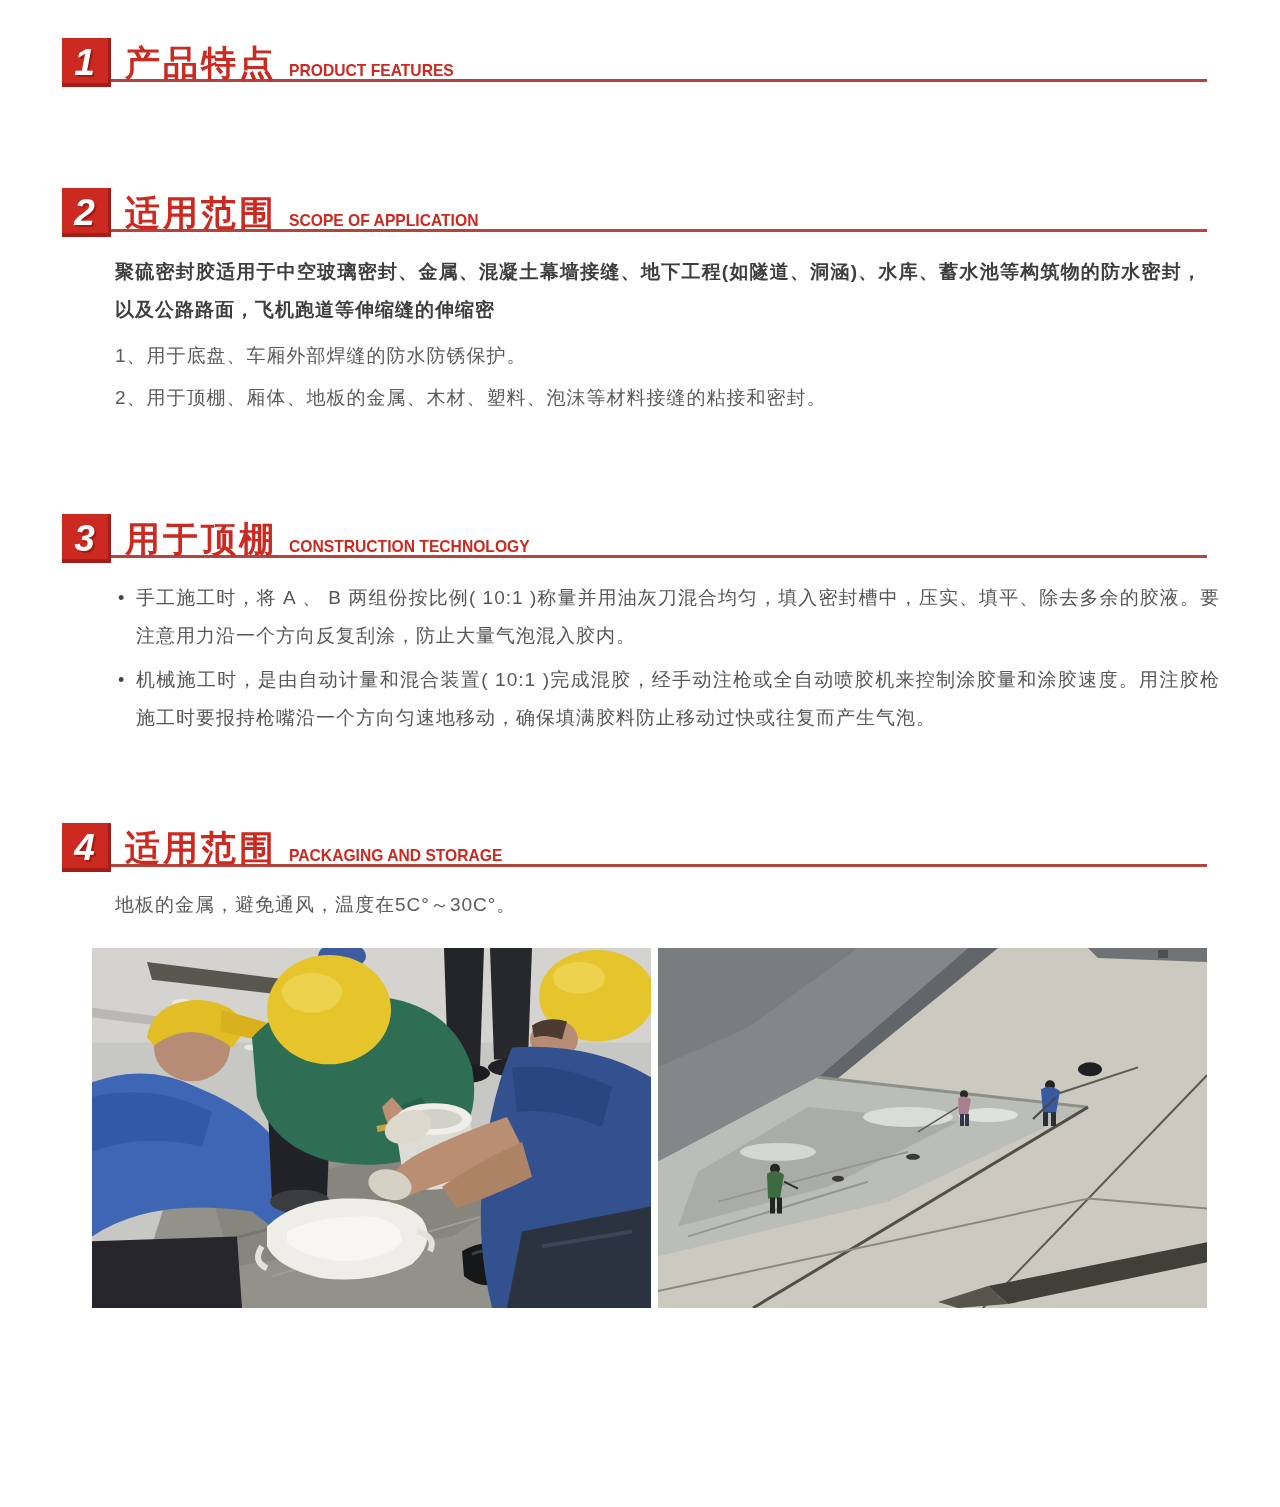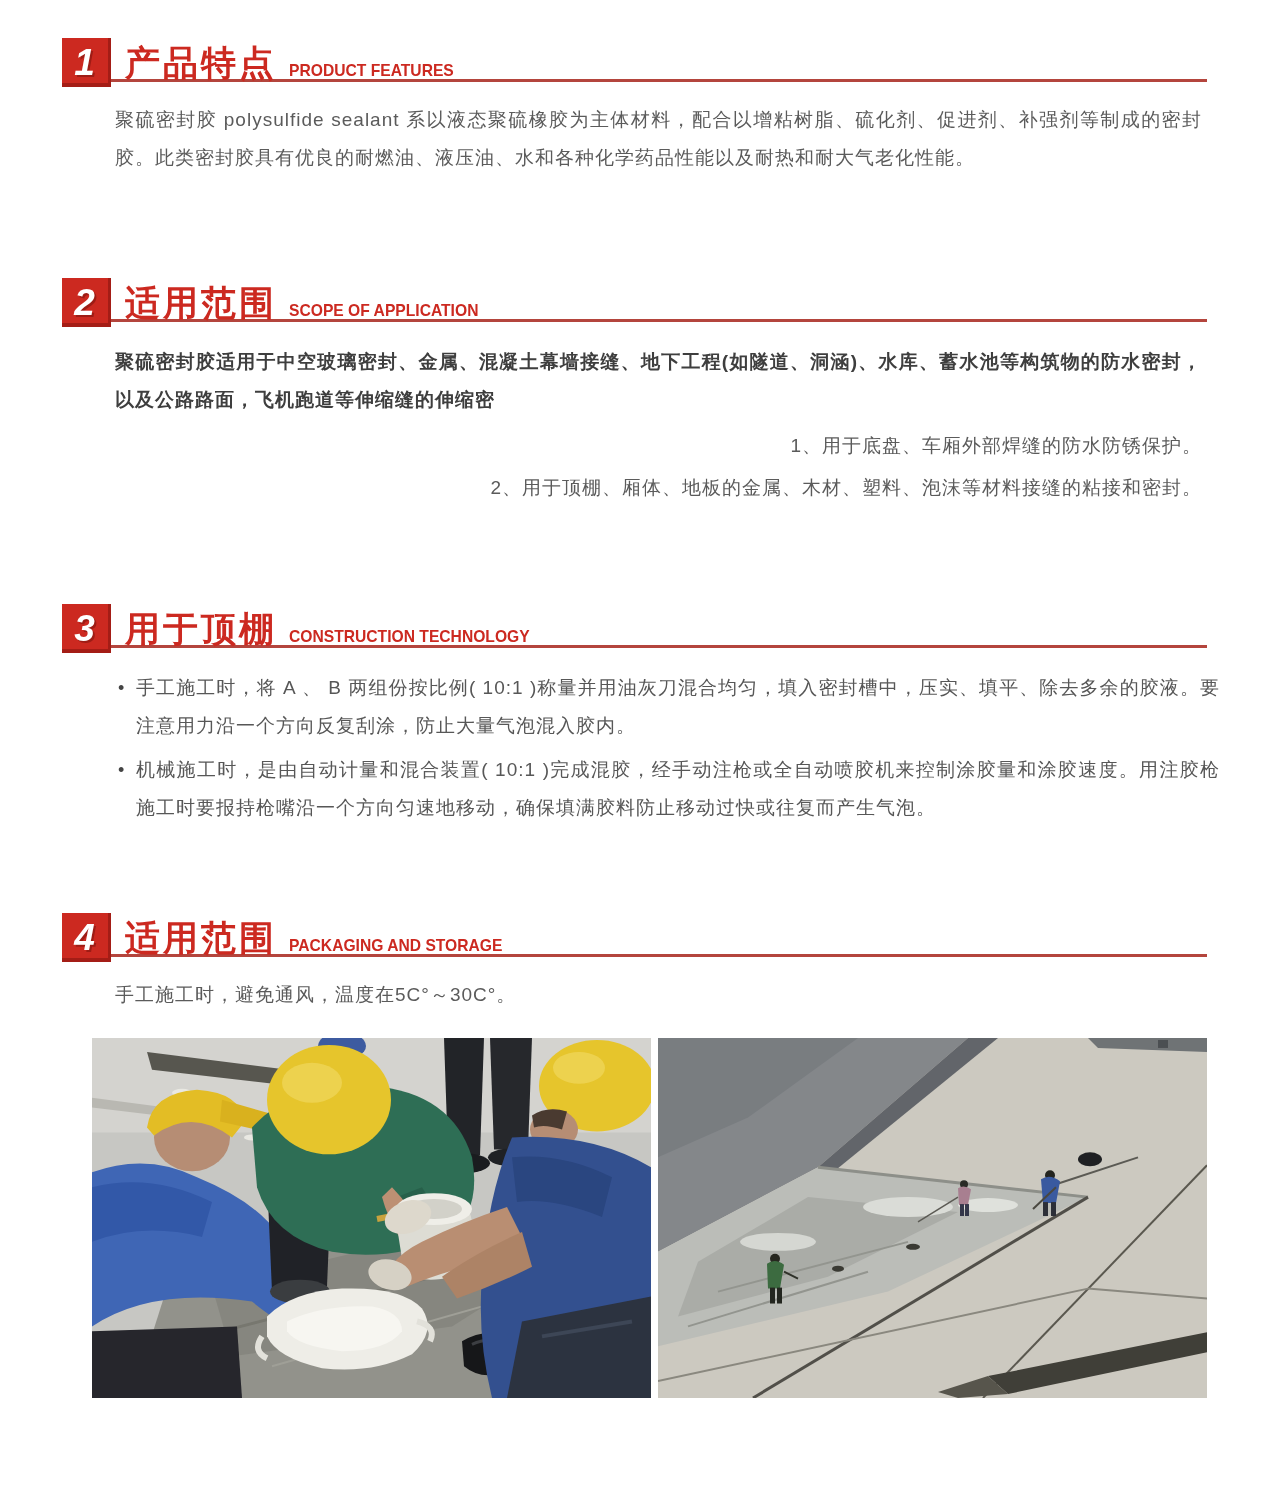--- a/index.html
+++ b/index.html
@@ -44,21 +44,21 @@
     color:#5b5b5b; letter-spacing:1px; text-align:justify;
   }
   .s1 { margin-top:37px; }
   .s2 { margin-top:100px; }
   .s3 { margin-top:100px; }
   .s4 { margin-top:85px; }
   .lead {
     margin:16px 78px 0 115px; font-size:19px; line-height:38px;
     font-weight:bold; color:#3e3e3e; letter-spacing:1px; text-align:justify;
   }
-  .app-list { margin:12px 78px 0 115px; list-style:none;text-align:right; }
+  .app-list { margin:12px 78px 0 115px; list-style:none; }
   .app-item { font-size:19px; line-height:30px; color:#5b5b5b; letter-spacing:1px; }
   .app-item + .app-item { margin-top:12px; }
   .app-item.tight { margin-top:4px; }
   .bullets { margin:16px 60px 0 118px; }
   .bullet-item { display:flex; font-size:19px; line-height:38px; color:#575757; letter-spacing:1px; }
   .bullet-item + .bullet-item { margin-top:6px; }
   .bullet-dot { flex:none; width:18px; font-size:18px; color:#444; }
   .bullet-text { flex:1; text-align:justify; }
   .photos {
     display:flex; gap:7px; margin:24px 73px 0 92px; height:360px;
@@ -73,21 +73,20 @@
 
 <section class="sec s1">
   <div class="sec-header">
     <div class="num-box">
       <span>1</span>
     </div>
     <div class="title-zh">产品特点</div>
     <div class="title-en">PRODUCT FEATURES</div>
     <div class="header-line"></div>
   </div>
-  <p class="body-text">聚硫密封胶 polysulfide sealant 系以液态聚硫橡胶为主体材料，配合以增粘树脂、硫化剂、促进剂、补强剂等制成的密封胶。此类密封胶具有优良的耐燃油、液压油、水和各种化学药品性能以及耐热和耐大气老化性能。</p>
 </section>
 
 <section class="sec s2">
   <div class="sec-header">
     <div class="num-box">
       <span>2</span>
     </div>
     <div class="title-zh">适用范围</div>
     <div class="title-en">SCOPE OF APPLICATION</div>
     <div class="header-line"></div>
@@ -122,21 +121,21 @@
 
 <section class="sec s4">
   <div class="sec-header">
     <div class="num-box">
       <span>4</span>
     </div>
     <div class="title-zh">适用范围</div>
     <div class="title-en">PACKAGING AND STORAGE</div>
     <div class="header-line"></div>
   </div>
-  <p class="body-text">手工施工时，避免通风，温度在5C°～30C°。</p>
+  <p class="body-text">地板的金属，避免通风，温度在5C°～30C°。</p>
 </section>
 
 <div class="photos">
 
   <div class="photo left">
     <svg viewBox="0 0 559 362" preserveAspectRatio="none">
 
       <rect x="0" y="0" width="559" height="362" fill="#c7c7c3"></rect>
       <rect x="0" y="0" width="559" height="95" fill="#d4d3cf"></rect>
       <polygon points="55,14 212,34 216,50 60,32" fill="#57564f"></polygon>

